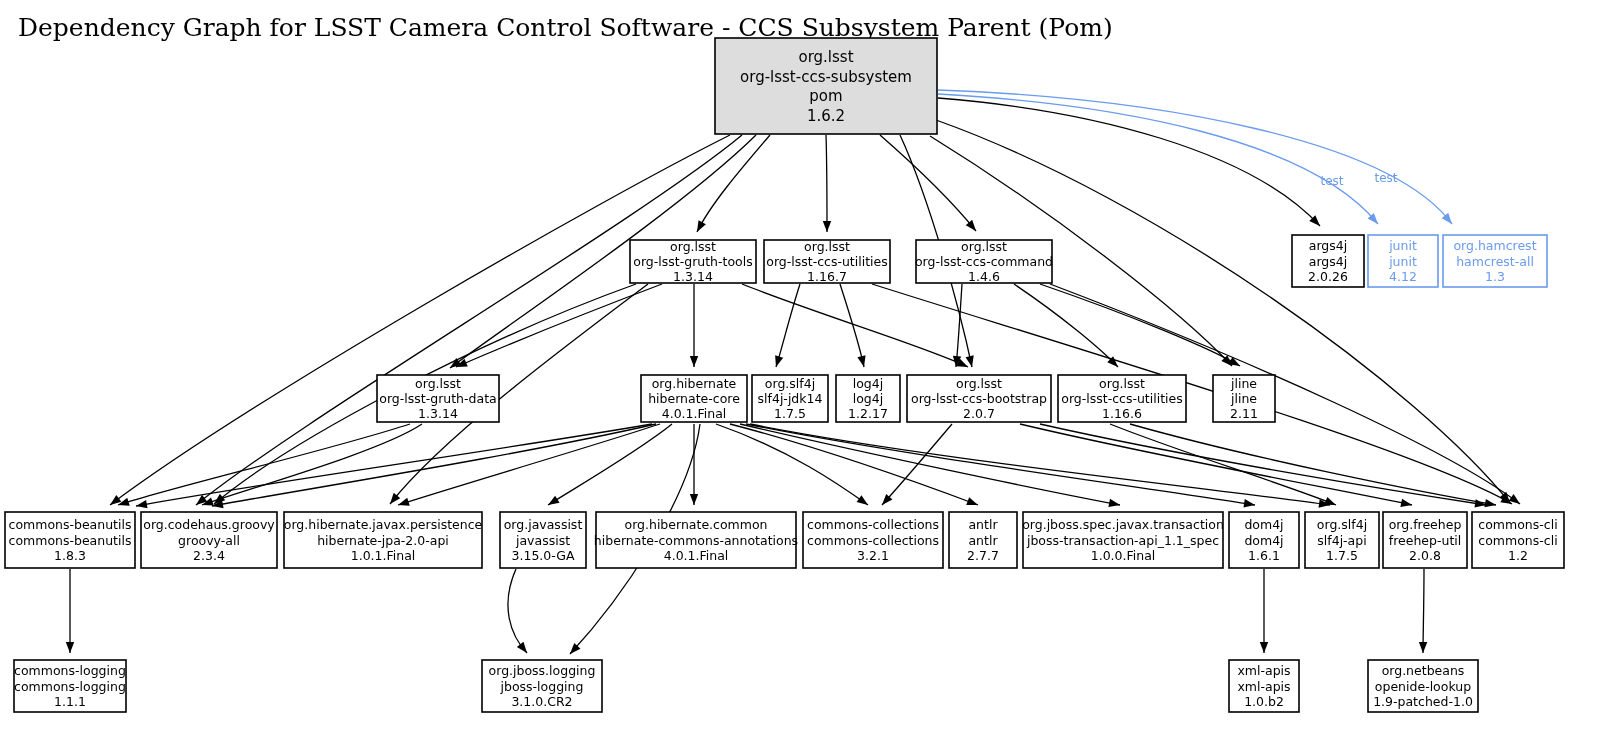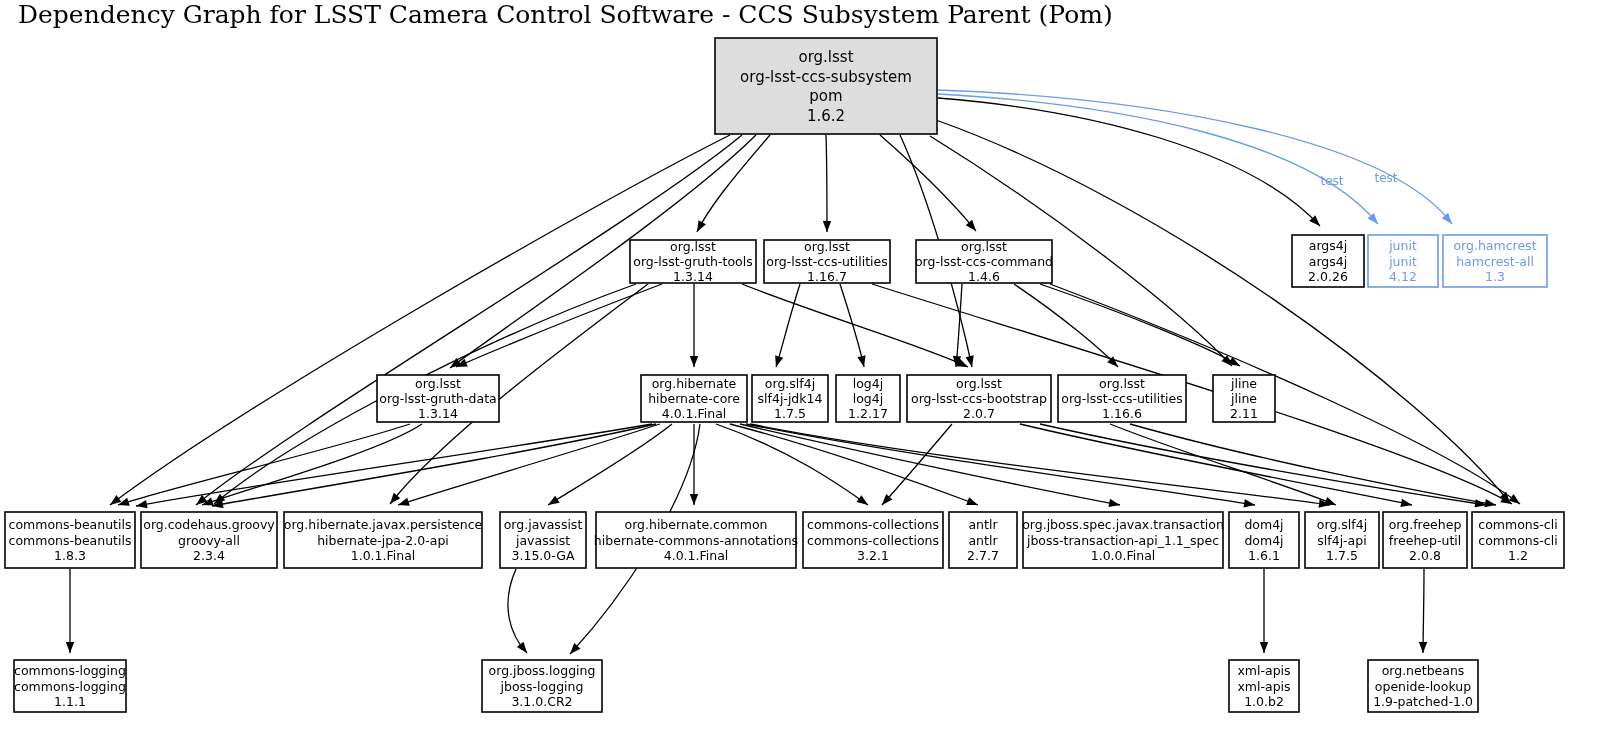--- a/index.html
+++ b/index.html
@@ -1,19 +1,19 @@
 <!DOCTYPE html>
 <html><head>
 <meta charset="utf-8">
 <style>
   html,body{margin:0;padding:0;background:#ffffff;}
   body{width:1619px;height:736px;overflow:hidden;font-family:"DejaVu Sans",sans-serif;}
   #stage{position:relative;width:1619px;height:736px;}
   #title{
-    position:absolute;left:18px;top:0;
+    position:absolute;left:18px;top:13px;
     font-family:"DejaVu Serif",serif;
     font-size:25px;color:#000;white-space:nowrap;letter-spacing:0px;
   }
   svg#graph{position:absolute;left:0;top:0;width:1619px;height:736px;}
   .node-rect{fill:#ffffff;stroke:#000000;stroke-width:1.6;}
   .node-rect.root{fill:#dddddd;}
   .node-rect.test{stroke:#6a9bec;stroke-width:1.6;}
   .node-text{font-family:"DejaVu Sans",sans-serif;font-size:12.5px;fill:#000;text-anchor:middle;}
   .node-text.root-text{font-size:15px;}
   .node-text.test-text{fill:#6a9bec;}

